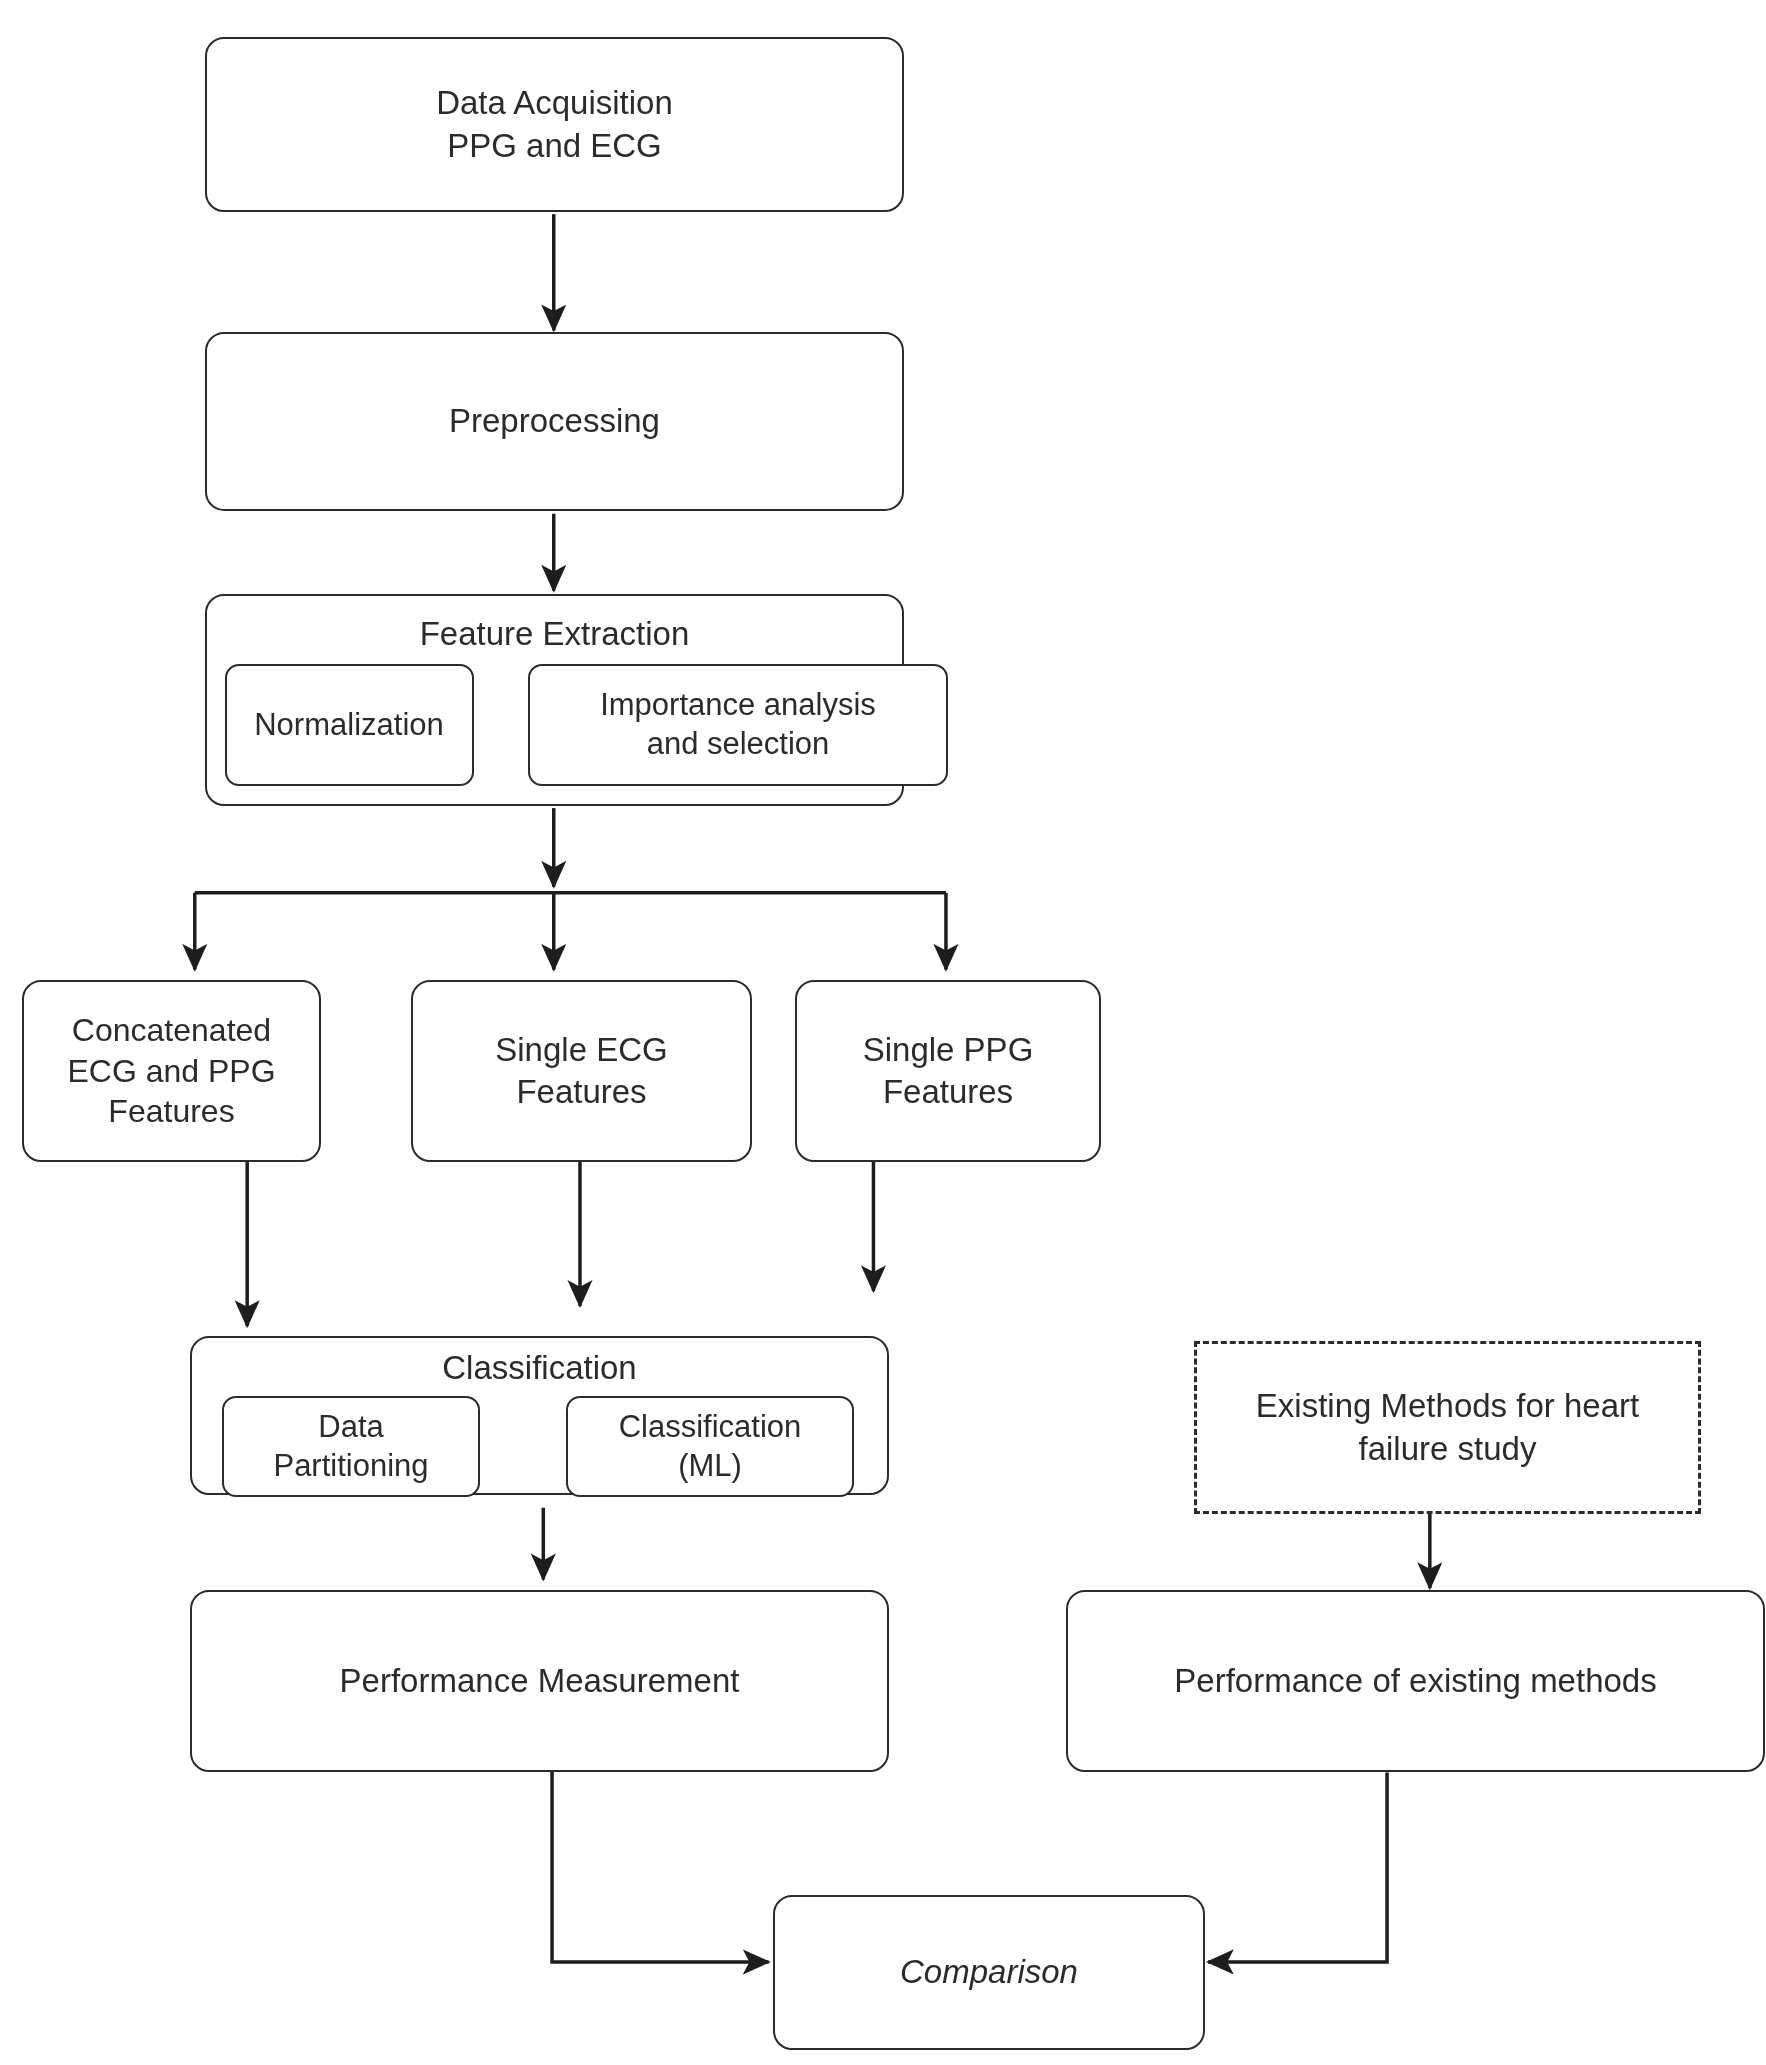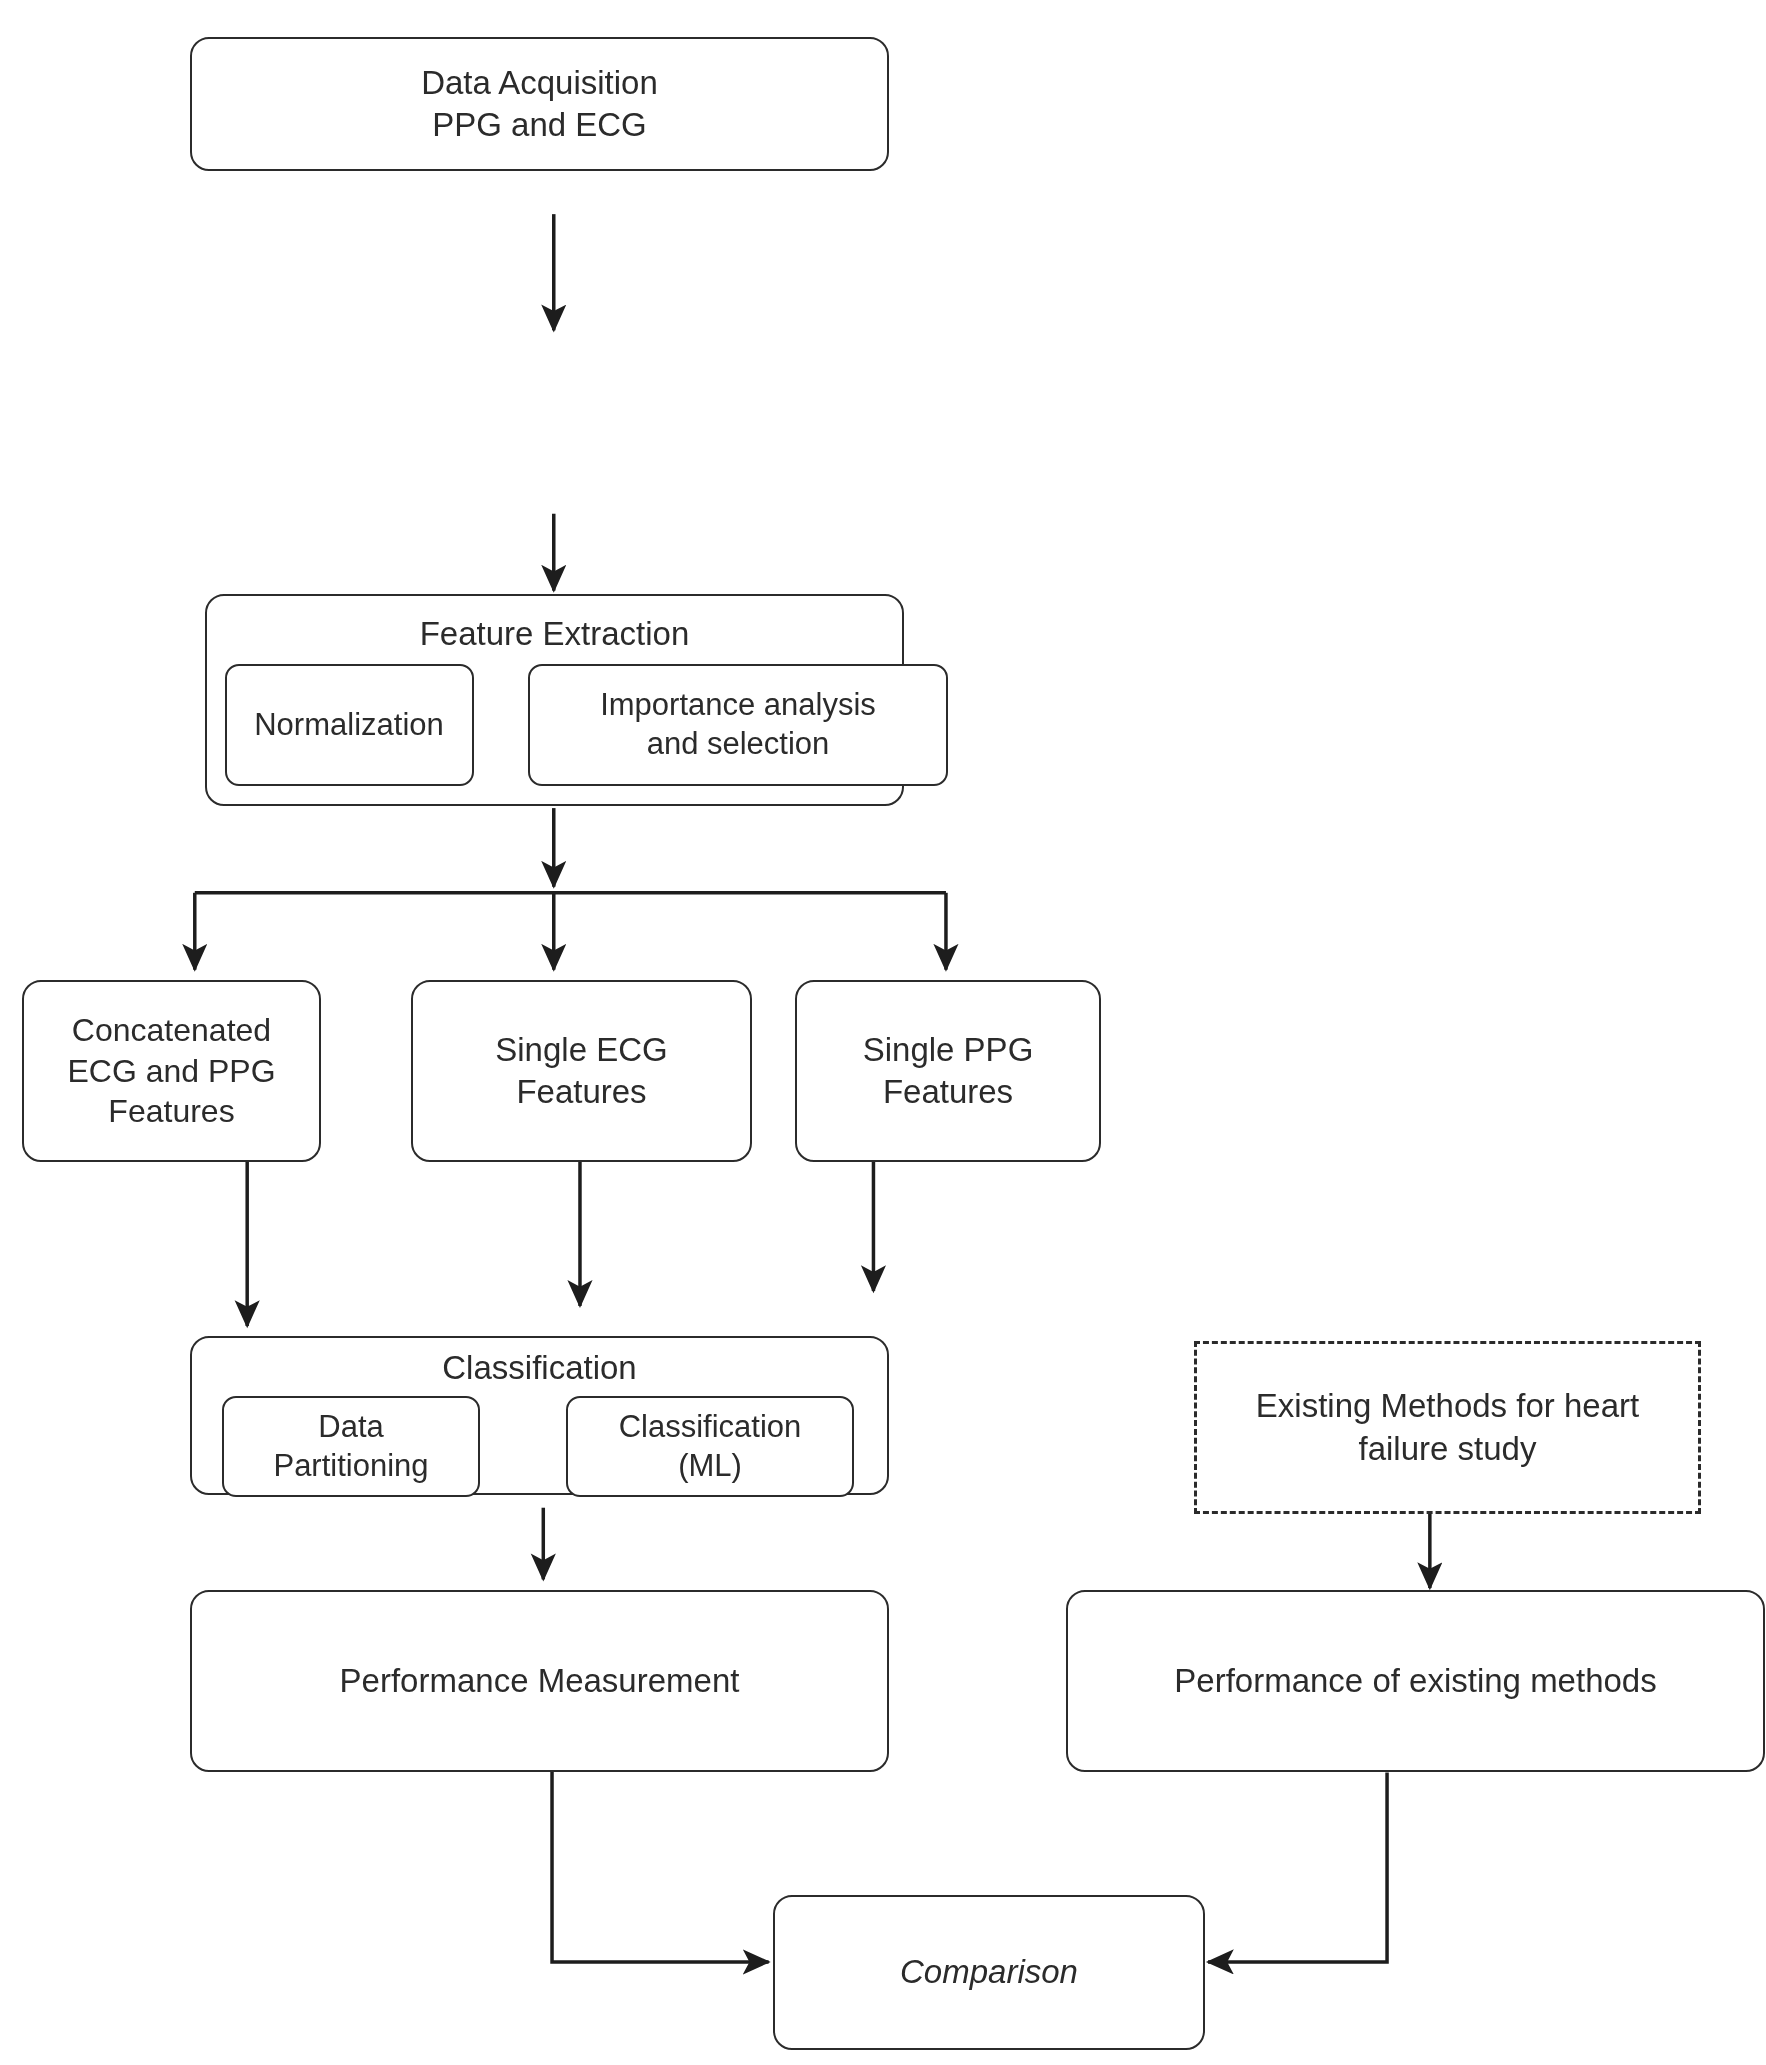--- a/index.html
+++ b/index.html
@@ -116,23 +116,24 @@
       <line x1="622" y1="1726" x2="622" y2="1808" marker-end="url(#arrowhead)"></line>
 
       <line x1="1637" y1="1733" x2="1637" y2="1818" marker-end="url(#arrowhead)"></line>
 
       <path d="M 632 2027 L 632 2246 L 880 2246" marker-end="url(#arrowhead)"></path>
 
       <path d="M 1588 2029 L 1588 2246 L 1383 2246" marker-end="url(#arrowhead-left)"></path>
     </g>
   </svg>
 
-  <div class="node-box" style="left:190px; top:37px; width:699px; height:134px;">Data Acquisition
+  <div class="node-box" style="left:205px; top:37px; width:699px; height:175px;">Data Acquisition
 PPG and ECG</div>
 
+  <div class="node-box" style="left:205px; top:332px; width:699px; height:179px;">Preprocessing</div>
 
   <div class="group-box" style="left:205px; top:594px; width:699px; height:212px;">
     <div class="group-title" style="top:19px;">Feature Extraction</div>
     <div class="sub-box" style="left:17.5px; top:68px; width:249px; height:122px;">Normalization</div>
     <div class="sub-box" style="left:321px; top:68px; width:420px; height:122px;">Importance analysis
 and selection</div>
   </div>
 
   <div class="node-box" style="left:22px; top:980px; width:299px; height:182px; font-size:32px;">Concatenated
 ECG  and PPG

